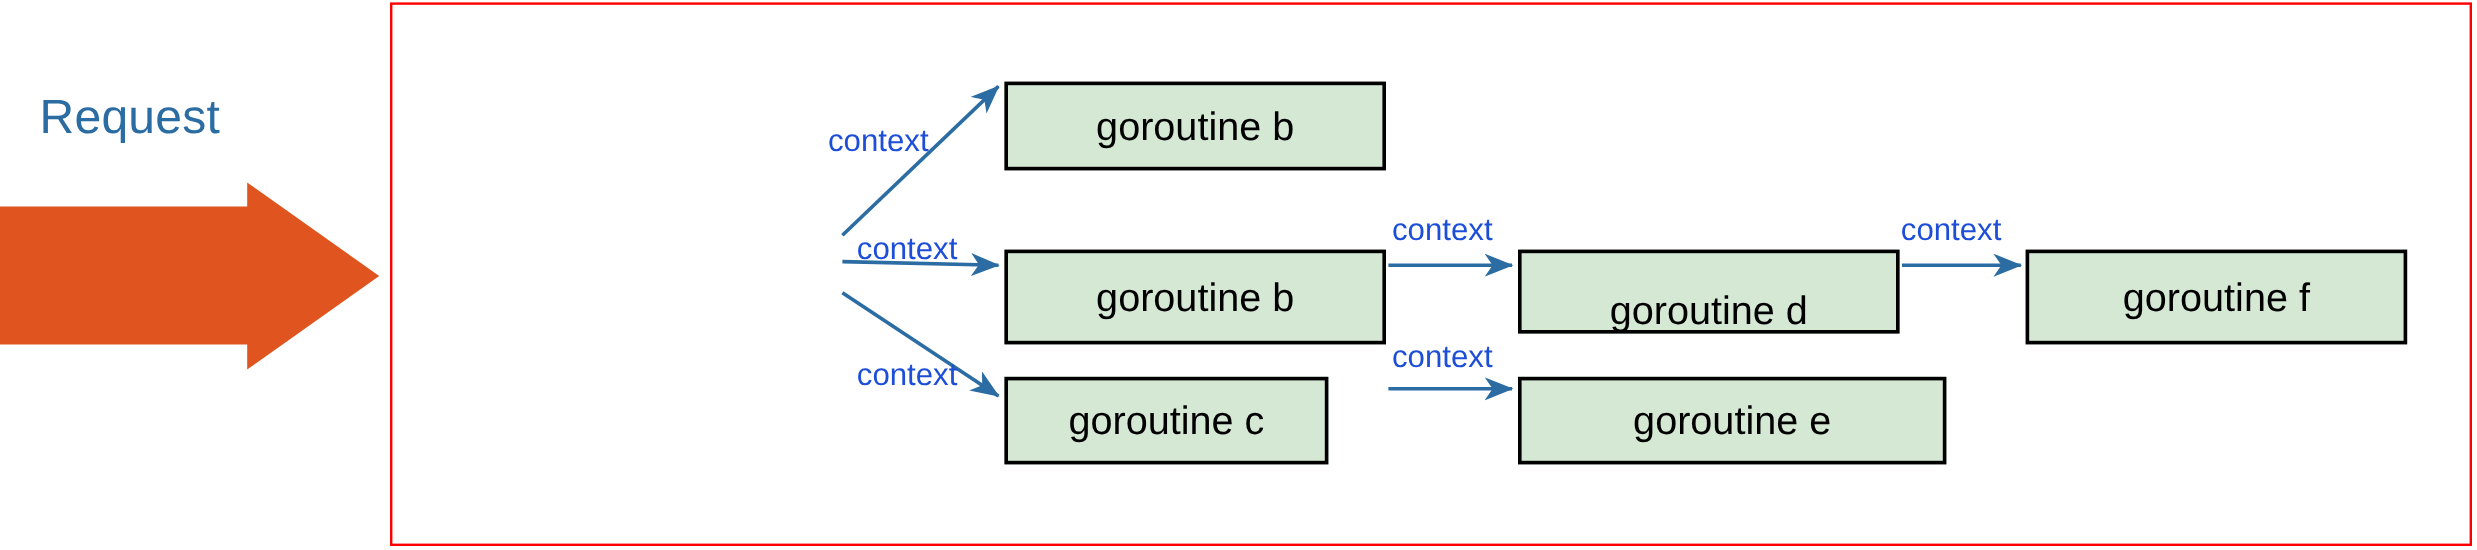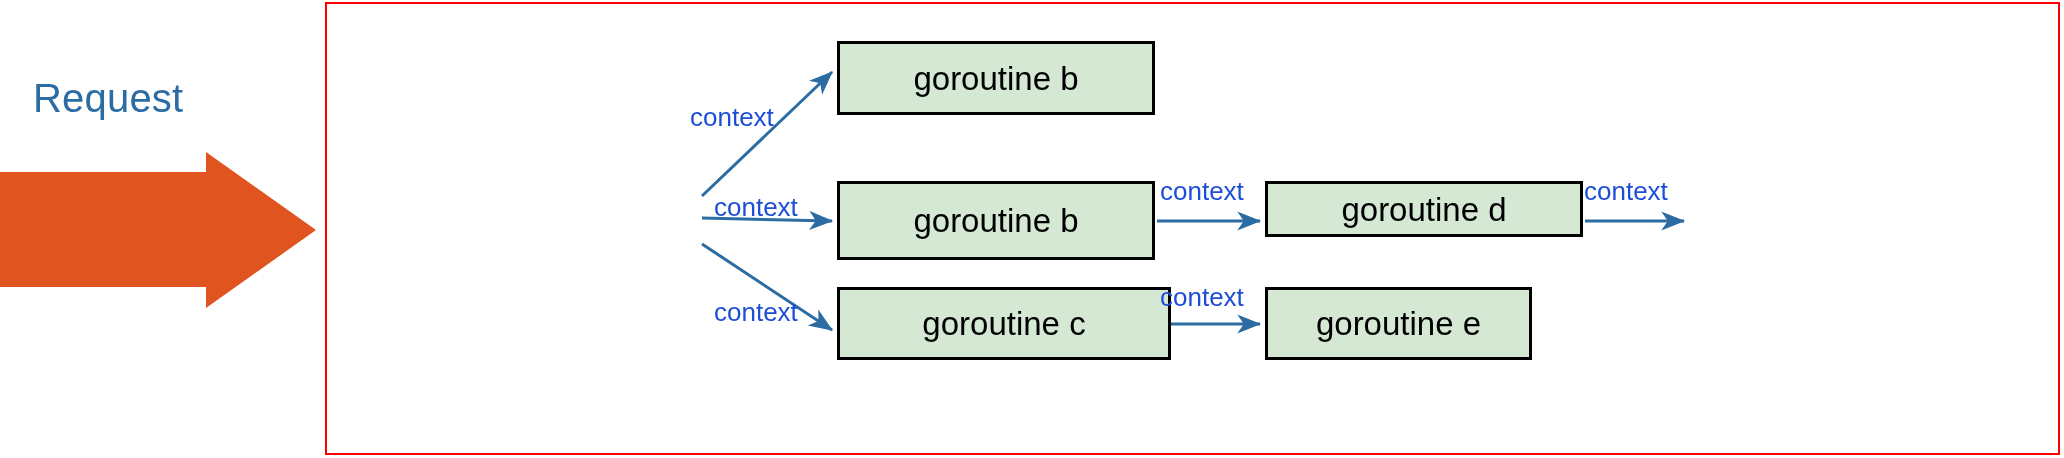--- a/index.html
+++ b/index.html
@@ -16,21 +16,21 @@
   .request-label{position:absolute;color:#2b6ca3;font-size:40px;
                  letter-spacing:.2px;white-space:nowrap;line-height:1;}
 
   
   svg.overlay{position:absolute;left:0;top:0;width:2064px;height:458px;
               overflow:visible;}
 
   
   .gbox{position:absolute;box-sizing:border-box;background:#d5e8d4;
         border:3px solid #000000;display:flex;align-items:center;
-        justify-content:center;}
+        justify-content:center;margin-top:27px;}
   .gbox span{font-size:33px;color:#000000;line-height:1;white-space:nowrap;}
 
   
   .ctx{position:absolute;color:#1d4ed8;font-size:26px;line-height:1;
        white-space:nowrap;}
 </style>
 </head>
 <body>
 
 <div id="stage">
@@ -63,32 +63,35 @@
 
 
   <div class="gbox" style="left:837px;top:41px;width:318px;height:74px;">
     <span>goroutine b</span>
   </div>
 
   <div class="gbox" style="left:837px;top:181px;width:318px;height:79px;">
     <span>goroutine b</span>
   </div>
 
-  <div class="gbox" style="left:837px;top:287px;width:334px;height:73px;justify-content:center;">
+  <div class="gbox" style="left:837px;top:287px;width:270px;height:73px;justify-content:center;">
     <span>goroutine c</span>
   </div>
 
-  <div class="gbox" style="left:1265px;top:181px;width:318px;height:56px;">
+  <div class="gbox" style="left:1265px;top:181px;width:318px;height:70px;align-items:flex-end;">
     <span>goroutine d</span>
   </div>
 
-  <div class="gbox" style="left:1265px;top:287px;width:267px;height:73px;">
+  <div class="gbox" style="left:1265px;top:287px;width:357px;height:73px;">
     <span>goroutine e</span>
   </div>
 
+  <div class="gbox" style="left:1688px;top:181px;width:318px;height:79px;">
+    <span>goroutine f</span>
+  </div>
 
   <div class="ctx" style="left:690px;top:104px;">context</div>
 
   <div class="ctx" style="left:714px;top:194px;">context</div>
 
   <div class="ctx" style="left:714px;top:299px;">context</div>
 
   <div class="ctx" style="left:1160px;top:178px;">context</div>
 
   <div class="ctx" style="left:1160px;top:284px;">context</div>

